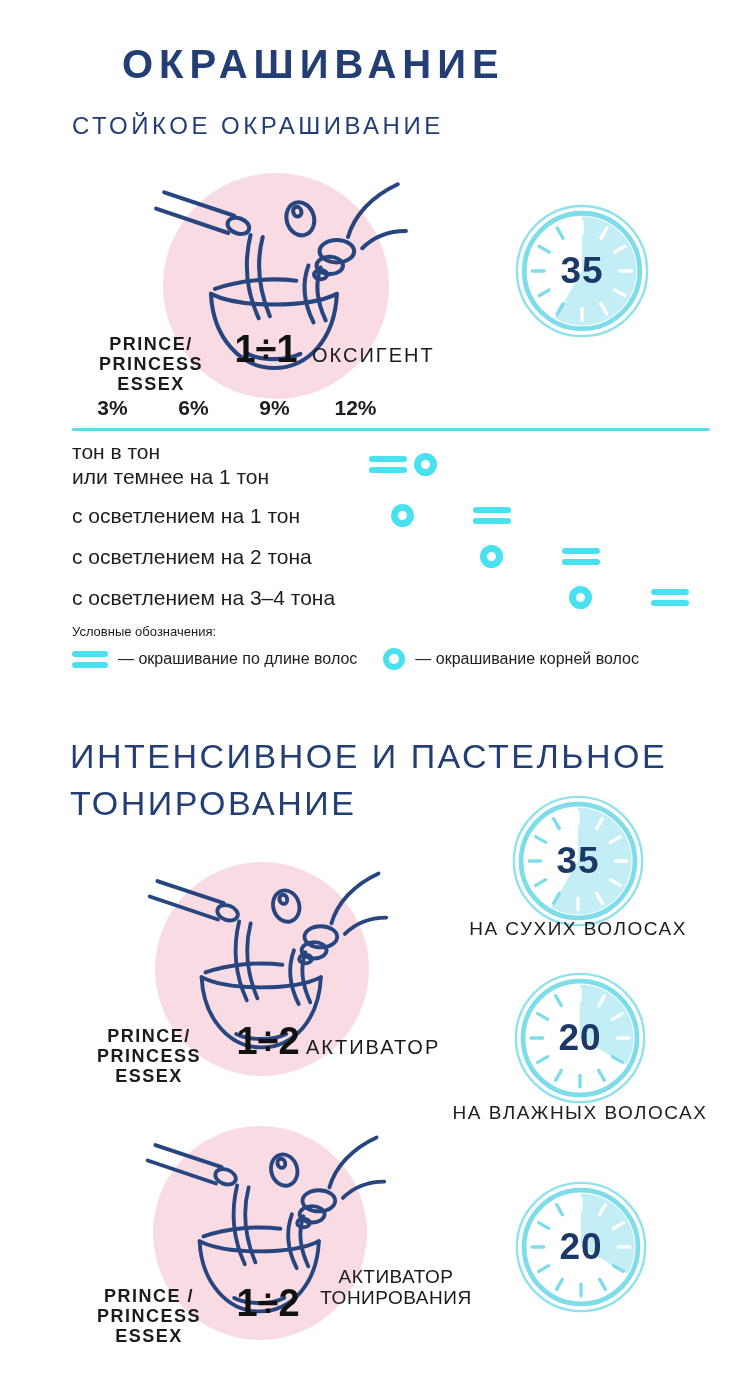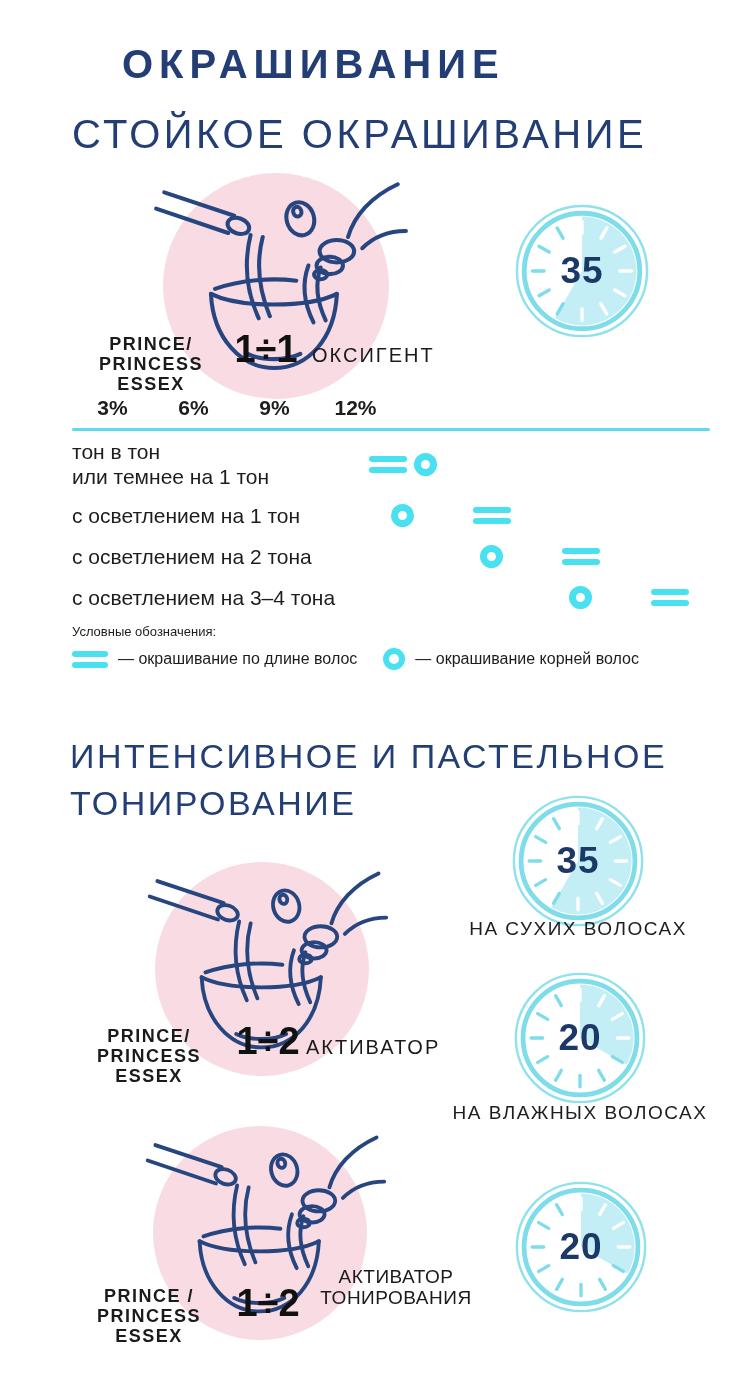--- a/index.html
+++ b/index.html
@@ -4,21 +4,21 @@
 <style>
   html,body { margin:0; padding:0; background:#ffffff; }
   .page {
     position:relative; width:734px; height:1378px; background:#ffffff;
     font-family:"Liberation Sans", sans-serif; overflow:hidden; color:#1d1d1d;
   }
   .abs { position:absolute; }
 
   
   .main-title { left:74px; top:42px; font-size:40px; font-weight:700; letter-spacing:6px; color:#223e74;margin-left:48px; }
-  .sec1-title { left:72px; top:112px; font-size:40px; font-weight:500; letter-spacing:3.5px; color:#223e74; }
+  .sec1-title { left:72px; top:112px; font-size:24px; font-weight:500; letter-spacing:3.5px; color:#223e74; }
   .sec2-title { left:70px; top:733px; font-size:34px; font-weight:500; letter-spacing:2.5px; color:#223e74; line-height:47px; }
 
   
   .pink-circle { border-radius:50%; background:#f8dbe3; }
   .circle1 { left:163px; top:173px; width:226px; height:226px; }
   .circle2 { left:155px; top:862px; width:214px; height:214px; }
   .circle3 { left:153px; top:1126px; width:214px; height:214px; }
   .mix-art { pointer-events:none; }
   .art1 { left:148px; top:168px; width:264px; }
   .art2 { left:142px; top:858px; width:250px; }

